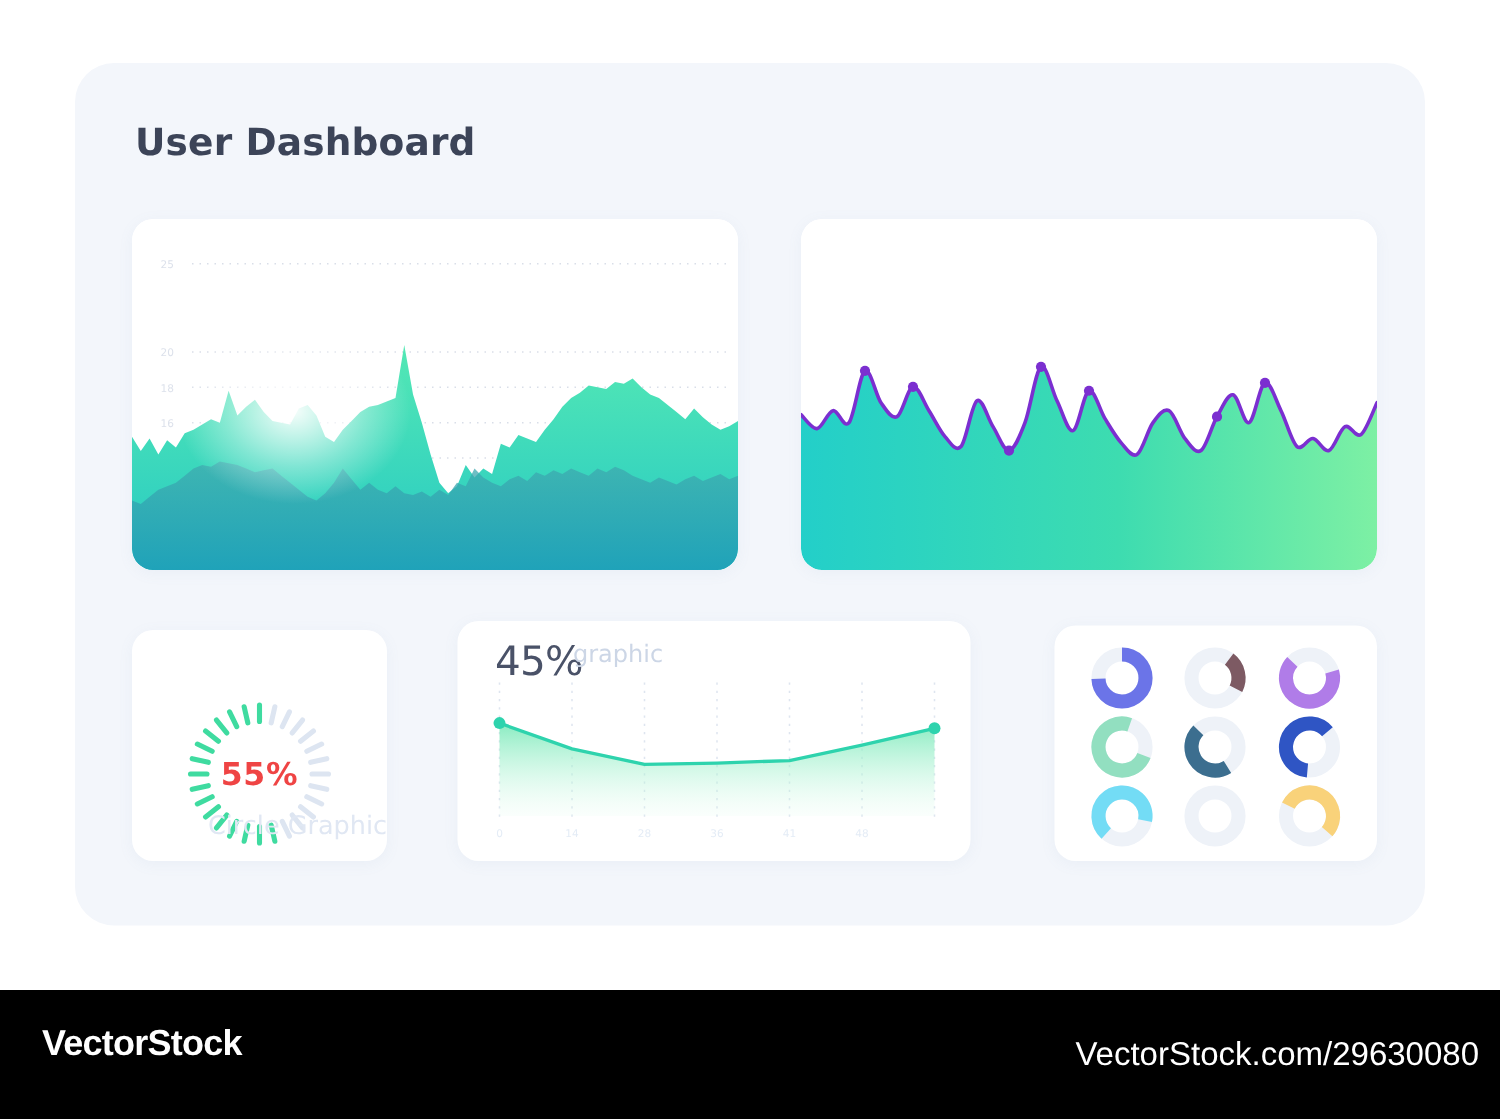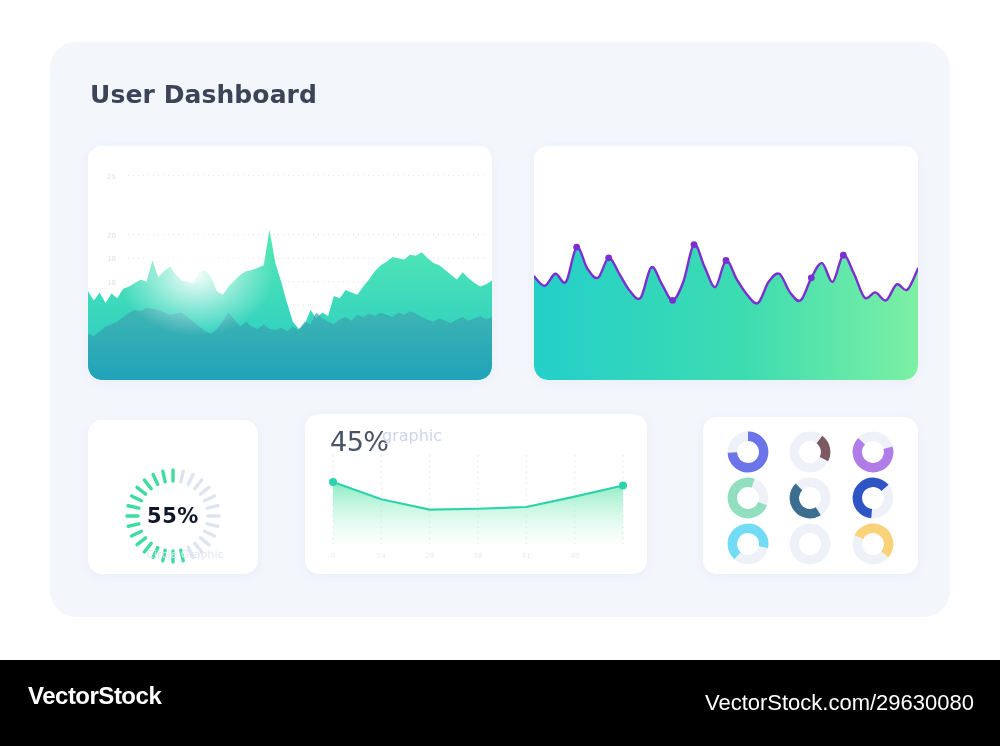--- a/index.html
+++ b/index.html
@@ -52,27 +52,27 @@
   
   .gauge-wrap{
     position:absolute; left:50%; top:46px;
     transform:translateX(-50%);
     width:100px; height:100px;
   }
   .gauge-value{
     position:absolute; left:0; right:0; top:38px;
     text-align:center;
     font-size:21px; font-weight:bold;
-    color:#0f172a;
+    color:#ef4444;
     letter-spacing:0.5px;
   }
   .gauge-caption{
     position:absolute; left:0; right:0; bottom:13px;
-    text-align:center;
-    font-size:11px;
+    text-align:right;
+    font-size:17px;
     color:#e0e7f3;
     margin-left:24px;
   }
 
   
   .pct-big{
     position:absolute; left:25px; top:12px;
     font-size:27px; color:#4a5268; font-weight:normal;
     letter-spacing:-0.5px;
   }
@@ -98,21 +98,21 @@
     width:1000px; height:86px;
     background:#000000;
   }
   .brand{
     position:absolute; left:28px; top:22px;
     color:#ffffff; font-size:24px; font-weight:bold;
     font-family:"Liberation Sans", sans-serif;
     letter-spacing:-0.5px;
   }
   .brand-url{
-    position:absolute; right:26px; top:30px;
+    position:absolute; right:14px; top:30px;
     color:#ffffff; font-size:22px;
     font-family:"Liberation Sans", sans-serif;
   }
 </style>
 </head>
 <body>
 
 <div id="stage">
 
   <div class="dash-panel">

